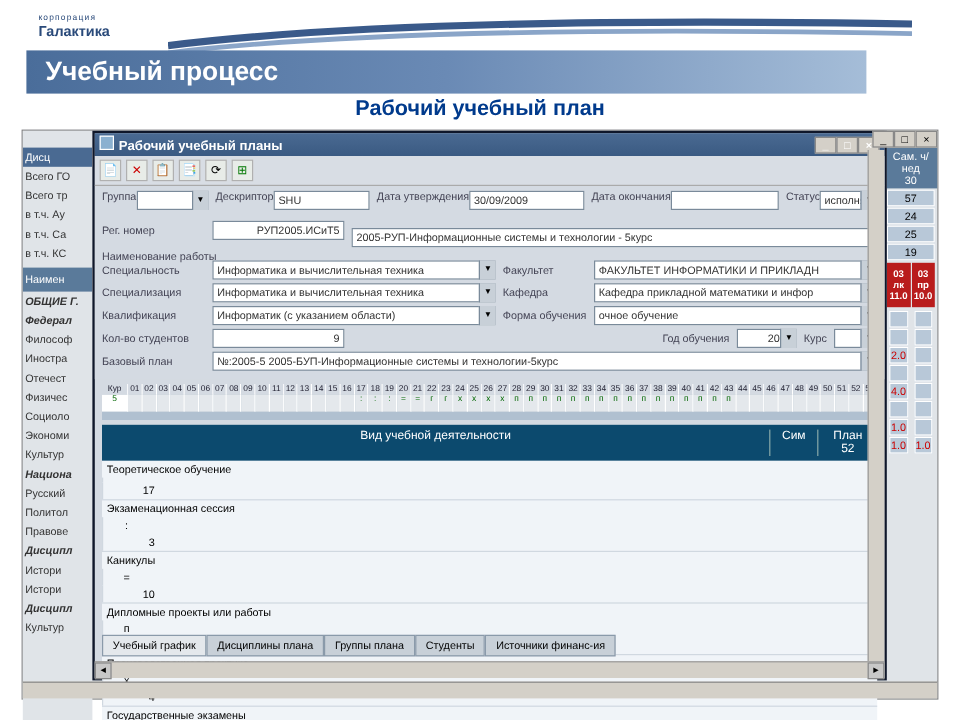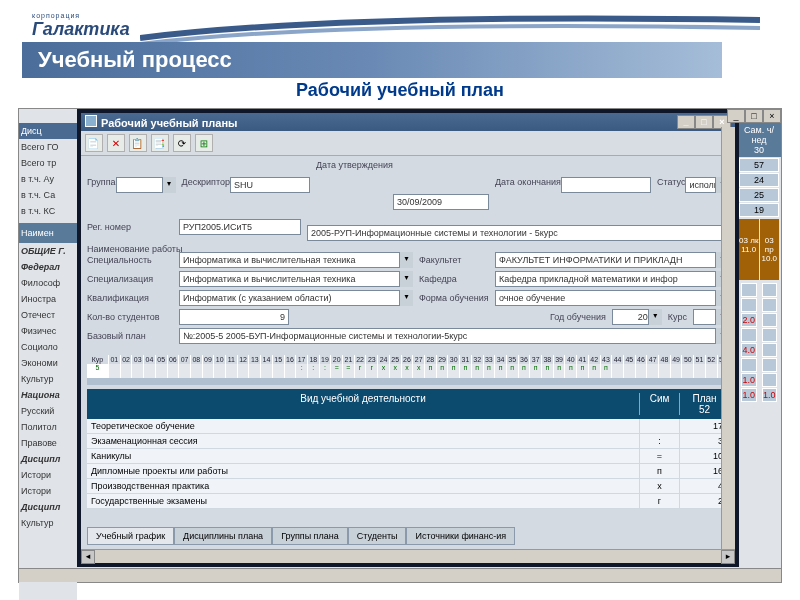--- a/index.html
+++ b/index.html
@@ -1,37 +1,37 @@
 <!DOCTYPE html>
 <html><head>
 <meta charset="utf-8">
 <style>
 * { margin:0; padding:0; box-sizing:border-box; }
 body { font-family: Arial, sans-serif; font-size:10px; background:#fff; width:800px; height:600px; overflow:hidden; position:relative; }
 .header-area { height:90px; position:relative; }
 .logo { position:absolute; top:12px; left:32px; color:#2a4a7a; }
-.logo-main { font-size:18px; font-weight:bold; font-style:italic; }
+.logo-main { font-size:12px; font-weight:bold; }
 .logo-sub { font-size:7px; letter-spacing:1px; }
 .swoosh { position:absolute; top:8px; left:140px; width:620px; height:42px; }
 .banner { position:absolute; top:42px; left:22px; width:700px; height:36px; background:linear-gradient(90deg,#4a6d9a 0%,#6a8ab5 50%,#a5bdd8 100%); color:#fff; font-size:22px; font-weight:bold; padding:5px 16px; }
 .subtitle { position:absolute; top:80px; width:100%; text-align:center; color:#003a8c; font-size:18px; font-weight:bold; }
 .app { position:absolute; top:108px; left:18px; width:764px; height:475px; background:#e0e4e8; border:1px solid #888; }
 .win-ctrls { position:absolute; top:0; right:0; display:flex; }
 .win-btn { width:18px; height:14px; background:#d4d0c8; border:1px solid #888; font-size:9px; text-align:center; line-height:12px; cursor:pointer;}
 .sidebar-left { position:absolute; top:0; left:0; width:58px; height:570px; background:#e0e4e8; font-size:9px; color:#333; padding-top:14px; overflow:hidden;}
 .sidebar-left .row { padding:3px 2px; white-space:nowrap; overflow:hidden;}
 .sidebar-left .nav-hdr { background:#5a7a9a; color:#fff; padding:5px 2px; margin-top:4px;}
 .sidebar-left .itl { font-style:italic; }
 .sidebar-left .bold { font-weight:bold; }
 .sidebar-right { position:absolute; top:0; right:0; width:44px; height:458px; background:#e0e4e8; font-size:9px; text-align:center;}
 .sidebar-right .hdr { background:#5a7a9a; color:#fff; padding:2px 0; margin-top:14px; }
 .sidebar-right .cell { background:#b8c8d8; border:1px solid #fff; padding:1px 0; margin:1px 2px;}
 .sidebar-right .mini-grid { display:flex; gap:1px; margin:2px; }
-.sidebar-right .mini { flex:1; background:#a16207; color:#fff; font-size:8px; padding:17px 0;}
-.main-win { position:absolute; top:0; left:58px; width:662px; height:458px; background:#d4dae2; border:4px solid #0f172a; }
+.sidebar-right .mini { flex:1; background:#b91c1c; color:#fff; font-size:8px; padding:5px 0;font-weight:bold;}
+.main-win { position:absolute; top:0; left:58px; width:662px; height:458px; background:#d4dae2; border:2px solid #0f172a; }
 .titlebar { background:linear-gradient(#4a6a92,#3a5a82); color:#fff; font-size:11px; font-weight:bold; padding:2px 4px; display:flex; align-items:center; justify-content:space-between;}
 .titlebar .ico { display:inline-block; width:12px; height:12px; background:#8ab0d0; margin-right:4px; border:1px solid #fff;}
 .toolbar { background:#d8dde4; padding:3px 4px; display:flex; gap:4px; border-bottom:1px solid #aaa;}
 .tb-btn { width:18px; height:18px; background:#e8ece8; border:1px solid #b0b0b0; display:flex; align-items:center; justify-content:center; font-size:10px; cursor:pointer;}
 .form-area { padding:4px 6px; background:#d4dae2; }
 .form-row { display:flex; gap:6px; margin-bottom:3px; align-items:center; }
 .form-col { display:flex; flex-direction:row; }
 .lbl { font-size:9px; color:#445; margin-bottom:1px; }
 .inp { background:#fff; border:1px solid #7a8a9a; height:16px; font-size:9px; padding:1px 3px; color:#333;}
 .inp-wrap { position:relative; }
@@ -40,21 +40,21 @@
 .timeline { margin:4px 6px; background:#b0c0d0; height:30px; overflow:hidden; }
 .tl-headers { display:flex; }
 .tl-cell { flex:1; font-size:7px; text-align:center; border-right:1px solid #fff; color:#223; background:#d4dae2; padding:1px 0;}
 .tl-body { display:flex; }
 .tl-bcell { flex:1; height:14px; font-size:7px; text-align:center; border-right:1px solid #fff; color:#060; background:#e4e8ec;}
 .activity-hdr { background:#0c4a6e; color:#fff; font-size:10px; text-align:center; padding:4px 0; margin:4px 6px 0; display:flex;}
 .activity-hdr .c1 { flex:1; }
 .activity-hdr .c2 { width:40px; border-left:1px solid #8aa; }
 .activity-hdr .c3 { width:50px; border-left:1px solid #8aa; }
 .activity-body { margin:0 6px; background:#f0f4f8;}
-.act-row { display:flex; font-size:9px; border-bottom:1px solid #d0d8e0; }
+.act-row { display:flex; font-size:9px; border-bottom:1px solid #d0d8e0;flex-direction:column; }
 .act-row .c1 { flex:1; padding:2px 4px; }
 .act-row .c2 { width:40px; text-align:center; border-left:1px solid #d0d8e0; padding:2px 0;}
 .act-row .c3 { width:50px; text-align:right; border-left:1px solid #d0d8e0; padding:2px 6px;}
 .tabs-bottom { position:absolute; bottom:18px; left:6px; display:flex; gap:0;}
 .tab-b { background:#c8d0d8; border:1px solid #8a9aaa; padding:3px 8px; font-size:9px; cursor:pointer;}
 .tab-b.active { background:#e4e8ec; }
 .scroll-h { position:absolute; bottom:0; left:0; right:0; height:14px; background:#d4d0c8; border-top:1px solid #999; display:flex; justify-content:space-between;}
 .scroll-btn { width:14px; height:14px; background:#c8c8c8; border:1px solid #888; text-align:center; font-size:9px; cursor:pointer;}
 .scroll-v { position:absolute; top:14px; right:0; bottom:14px; width:14px; background:#d4d0c8; border-left:1px solid #999;}
 .app-scroll-h { position:absolute; bottom:0; left:0; right:0; height:14px; background:#d4d0c8; border-top:1px solid #888;}
@@ -177,34 +177,34 @@
         <div class="form-col">
             <span class="lbl">Группа</span>
             <div class="inp-wrap"><input class="inp" style="width: 60px;" value=""><div class="dd-btn">▾</div></div>
           </div>
         <div class="form-col">
             <span class="lbl">Дескриптор</span>
             <input class="inp" style="width: 80px;" value="SHU">
           </div>
         <div class="form-col">
             <span class="lbl">Дата утверждения</span>
-            <input class="inp" style="width: 96px; margin-top: 34px;" value="30/09/2009">
+            <input class="inp" style="width: 96px;" value="30/09/2009">
           </div>
         <div class="form-col">
             <span class="lbl">Дата окончания</span>
             <input class="inp" style="width: 90px;" value="">
           </div>
         <div class="form-col" style="flex:1">
             <span class="lbl">Статус</span>
             <div class="inp-wrap"><input class="inp" style="width: 100%;" value="исполняемый"><div class="dd-btn">▾</div></div>
           </div>
       </div>
       <div class="form-row">
         <span class="label-side">Рег. номер</span>
-        <input class="inp" style="width: 122px;" value="РУП2005.ИСиТ5">
+        <input class="inp" style="width: 110px; text-align: right;" value="РУП2005.ИСиТ5">
         <input class="inp" style="flex: 1 1 0%; margin-top: 12px;" value="2005-РУП-Информационные системы и технологии - 5курс">
       </div>
       <div style="margin-top:2px; color:#445; font-size:9px; margin-bottom:-2px;">Наименование работы</div>
       <div class="form-row">
         <span class="label-side">Специальность</span>
         <div class="inp-wrap" style="flex:1"><input class="inp" style="width: 100%;" value="Информатика и вычислительная техника"><div class="dd-btn">▾</div></div>
         <span class="lbl" style="width:70px">Факультет</span>
         <div class="inp-wrap" style="flex:1"><input class="inp" style="width: 100%;" value="ФАКУЛЬТЕТ ИНФОРМАТИКИ И ПРИКЛАДН"><div class="dd-btn">▾</div></div>
       </div>
       <div class="form-row">

